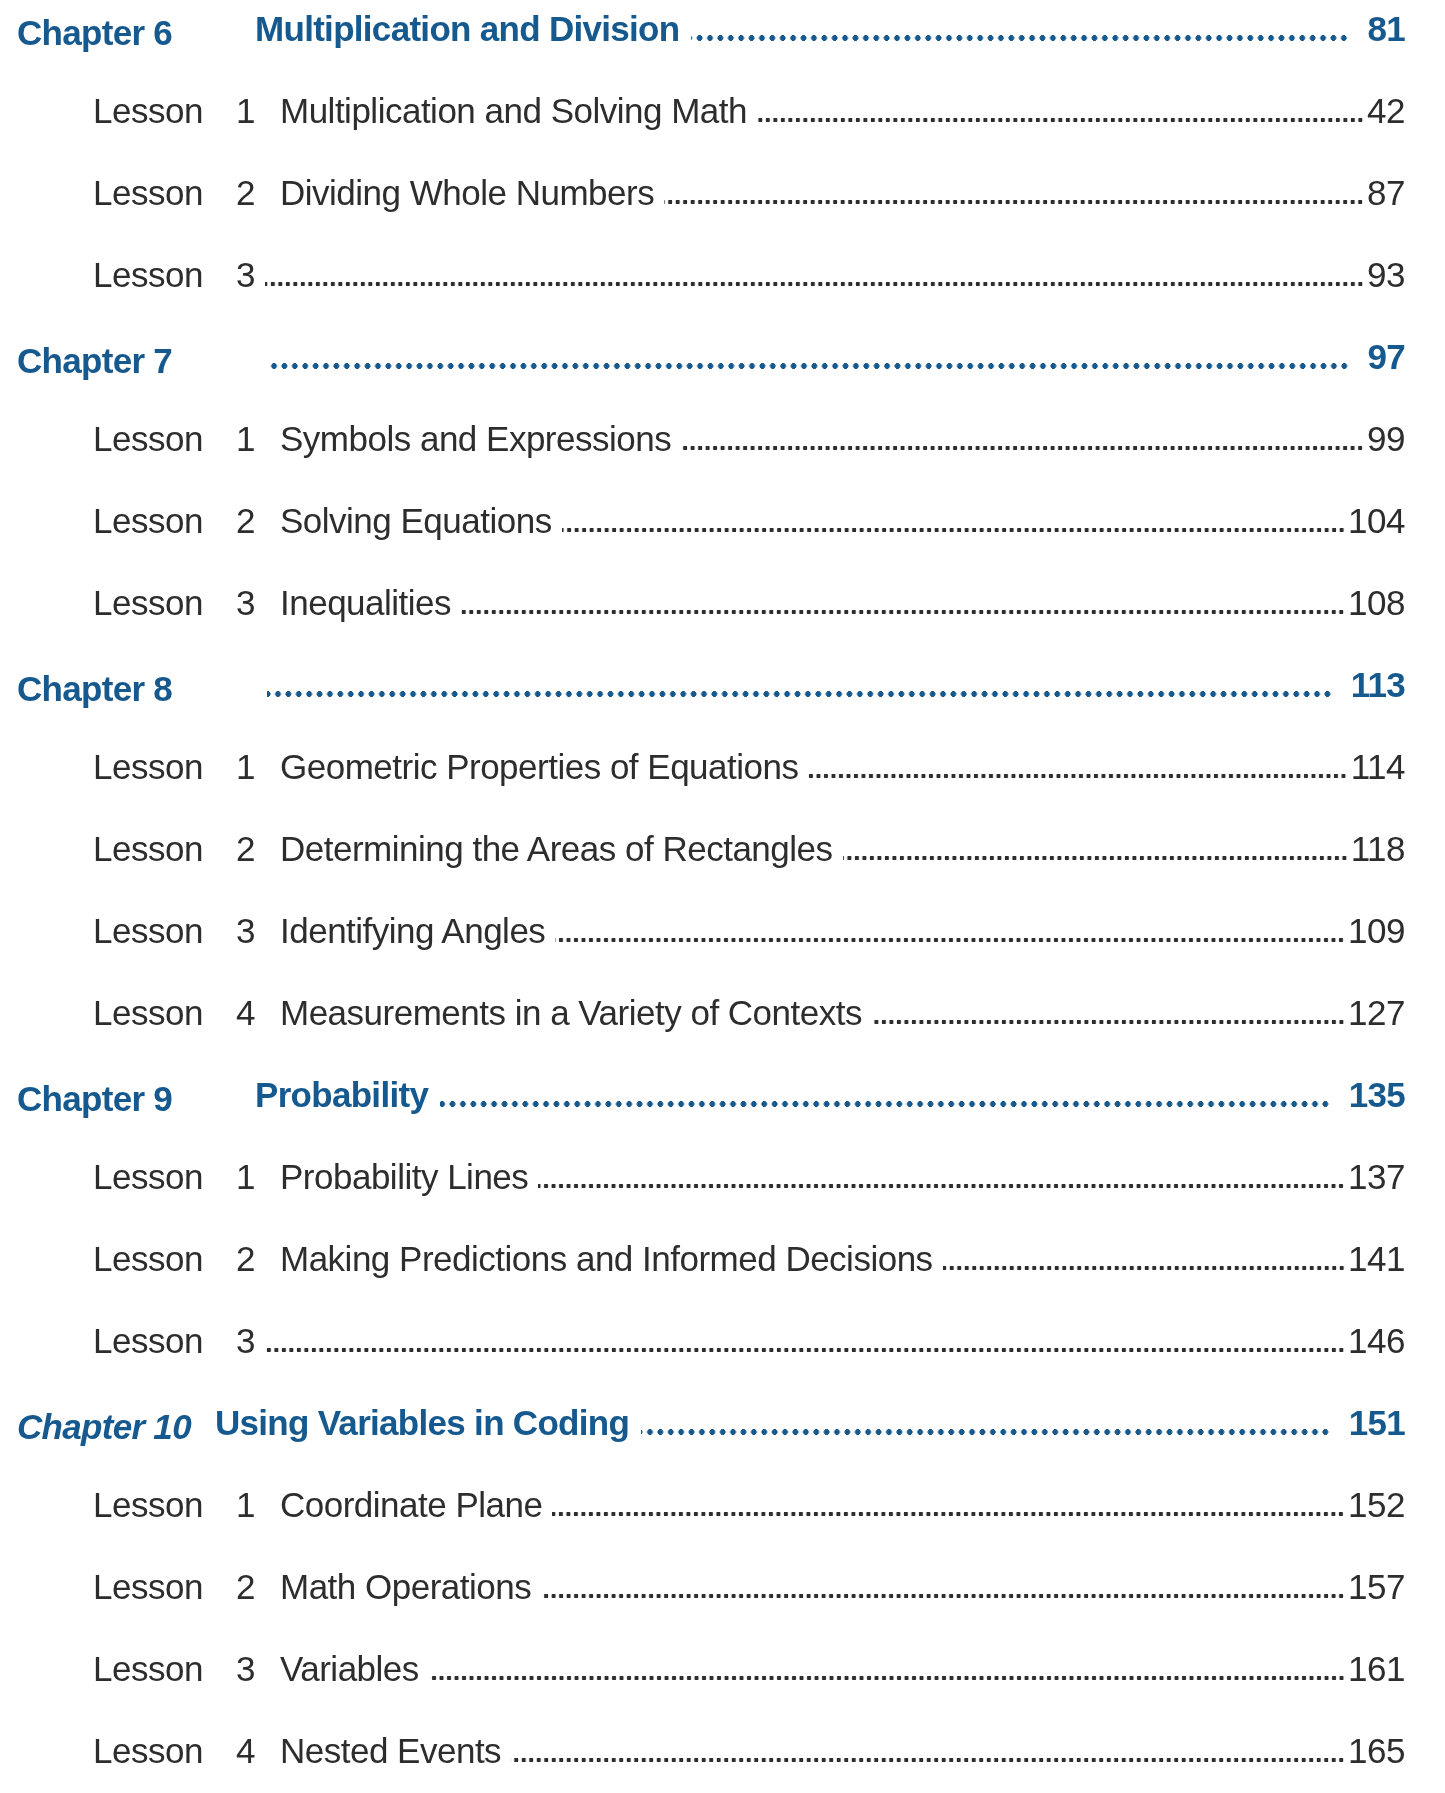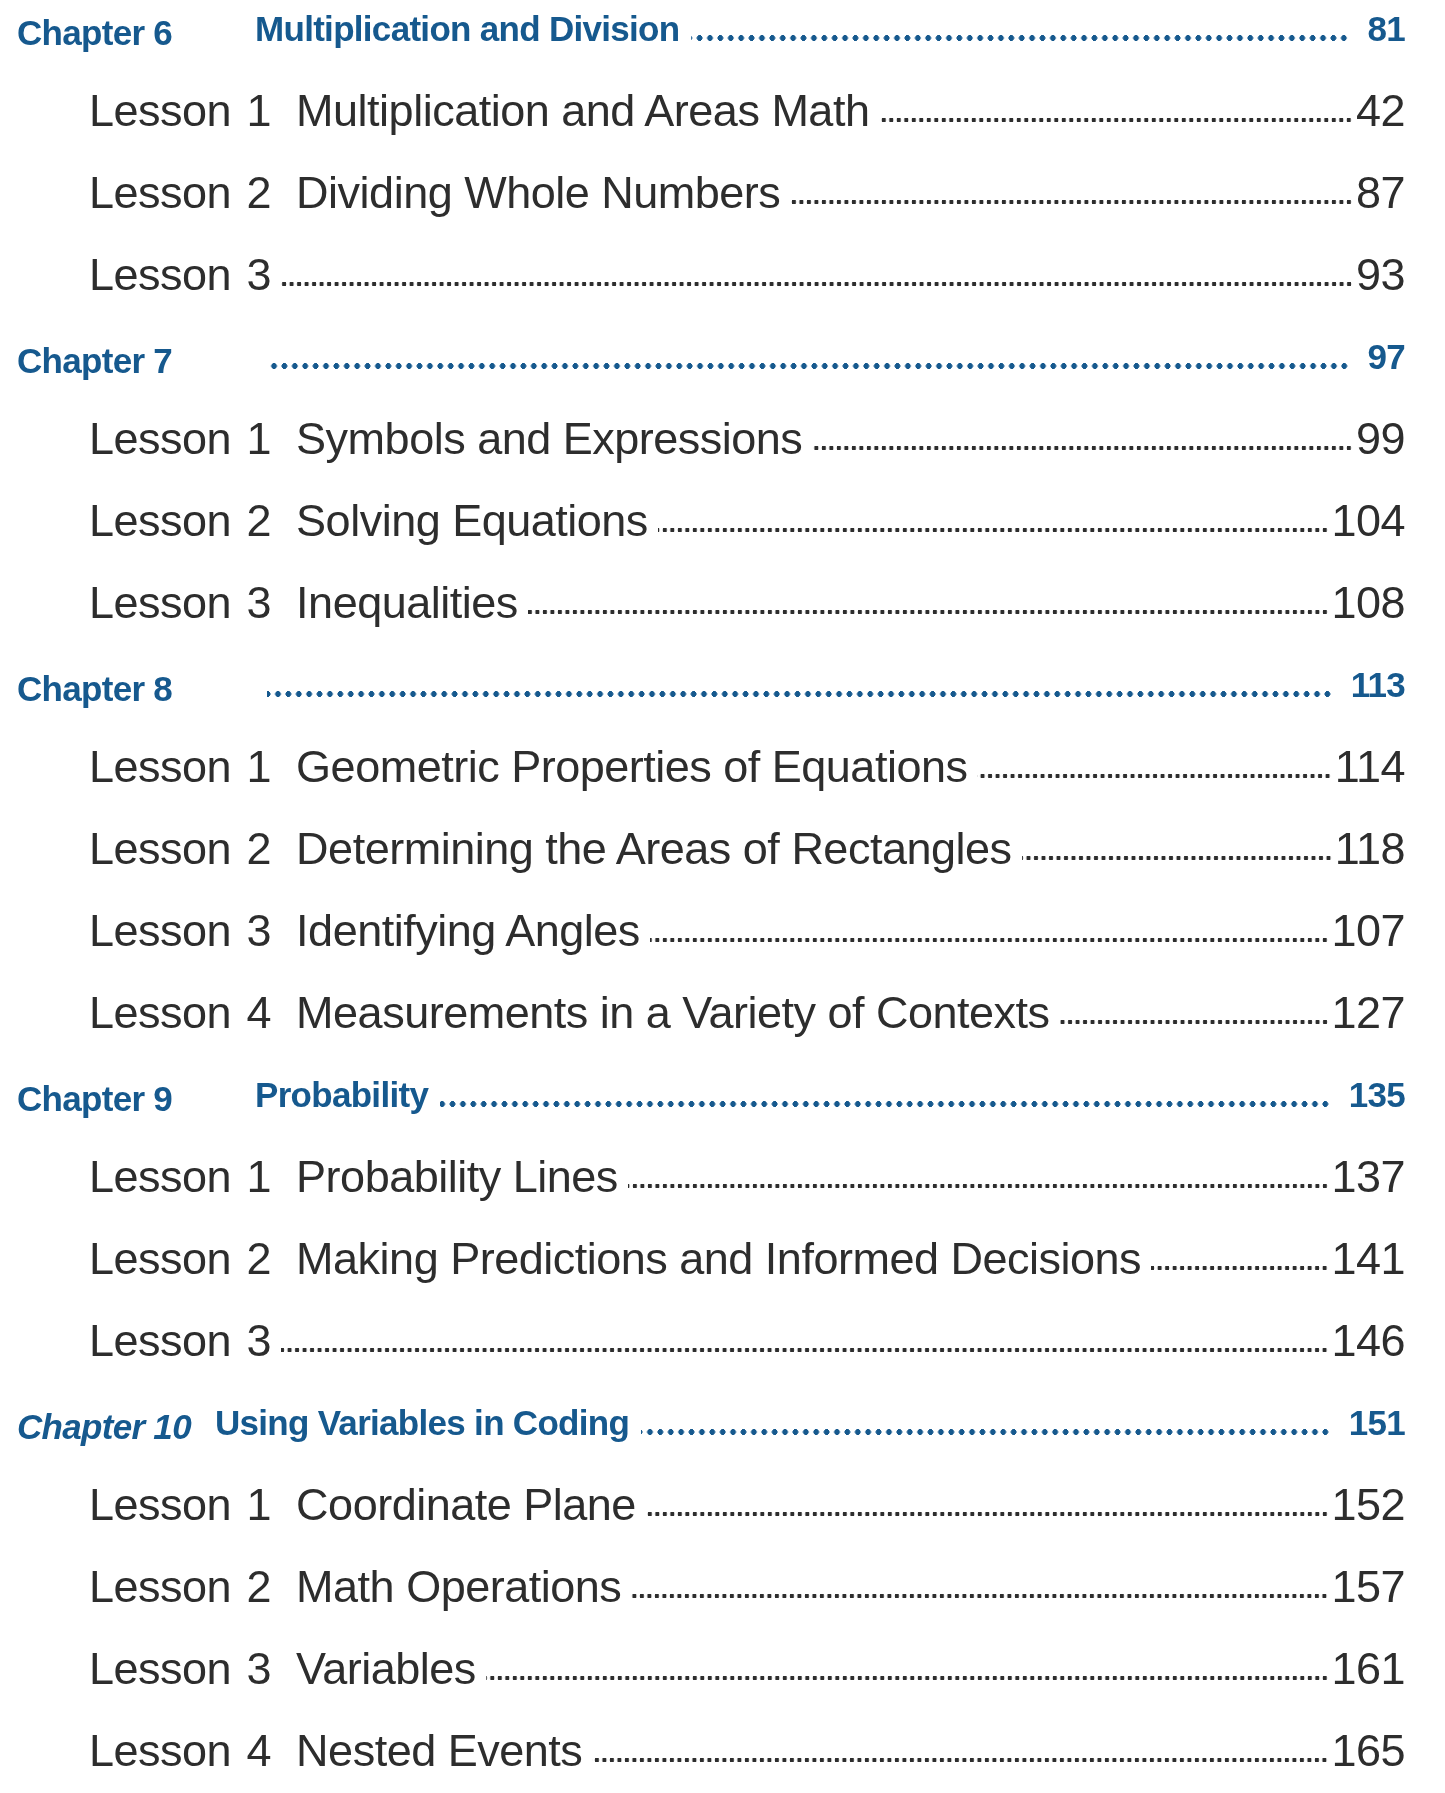--- a/index.html
+++ b/index.html
@@ -26,24 +26,23 @@
     white-space: nowrap;
   }
   .row.chapter {
     color: var(--blue);
     font-weight: bold;
     font-size: 35px;
     letter-spacing: -0.7px;
   }
   .row.lesson {
     color: var(--ink);
-    font-size: 45px;
+    font-size: 35px;
     letter-spacing: -0.5px;
-    padding-left: 57px;
-    margin-left: 32px;
+    padding-left: 93px;
   }
   .ch-label { min-width: 238px; margin-top: 8px; }
   .row.wide .ch-label { min-width: 0; margin-right: 24px; font-style: italic; }
   .ls-word { min-width: 122px; }
   .ls-num { width: 40px; text-align: right; }
   .ls-title { margin-left: 25px; }
   .leader {
     flex: 1 1 auto;
     min-width: 20px;
     height: 8px;
@@ -71,21 +70,21 @@
   <div class="row chapter">
     <span class="ch-label">Chapter 6</span>
     <span class="ch-title">Multiplication and Division</span>
     <span class="leader"></span>
     <span class="ch-page">81</span>
   </div>
 
   <div class="row lesson">
     <span class="ls-word">Lesson</span>
     <span class="ls-num">1</span>
-    <span class="ls-title">Multiplication and Areas Math</span>
+    <span class="ls-title">Multiplication and Solving Math</span>
     <span class="leader"></span>
     <span class="ls-page">42</span>
   </div>
 
   <div class="row lesson">
     <span class="ls-word">Lesson</span>
     <span class="ls-num">2</span>
     <span class="ls-title">Dividing Whole Numbers</span>
     <span class="leader"></span>
     <span class="ls-page">87</span>
@@ -148,21 +147,21 @@
     <span class="ls-title">Determining the Areas of Rectangles</span>
     <span class="leader"></span>
     <span class="ls-page">118</span>
   </div>
 
   <div class="row lesson">
     <span class="ls-word">Lesson</span>
     <span class="ls-num">3</span>
     <span class="ls-title">Identifying Angles</span>
     <span class="leader"></span>
-    <span class="ls-page">107</span>
+    <span class="ls-page">109</span>
   </div>
 
   <div class="row lesson">
     <span class="ls-word">Lesson</span>
     <span class="ls-num">4</span>
     <span class="ls-title">Measurements in a Variety of Contexts</span>
     <span class="leader"></span>
     <span class="ls-page">127</span>
   </div>
 

